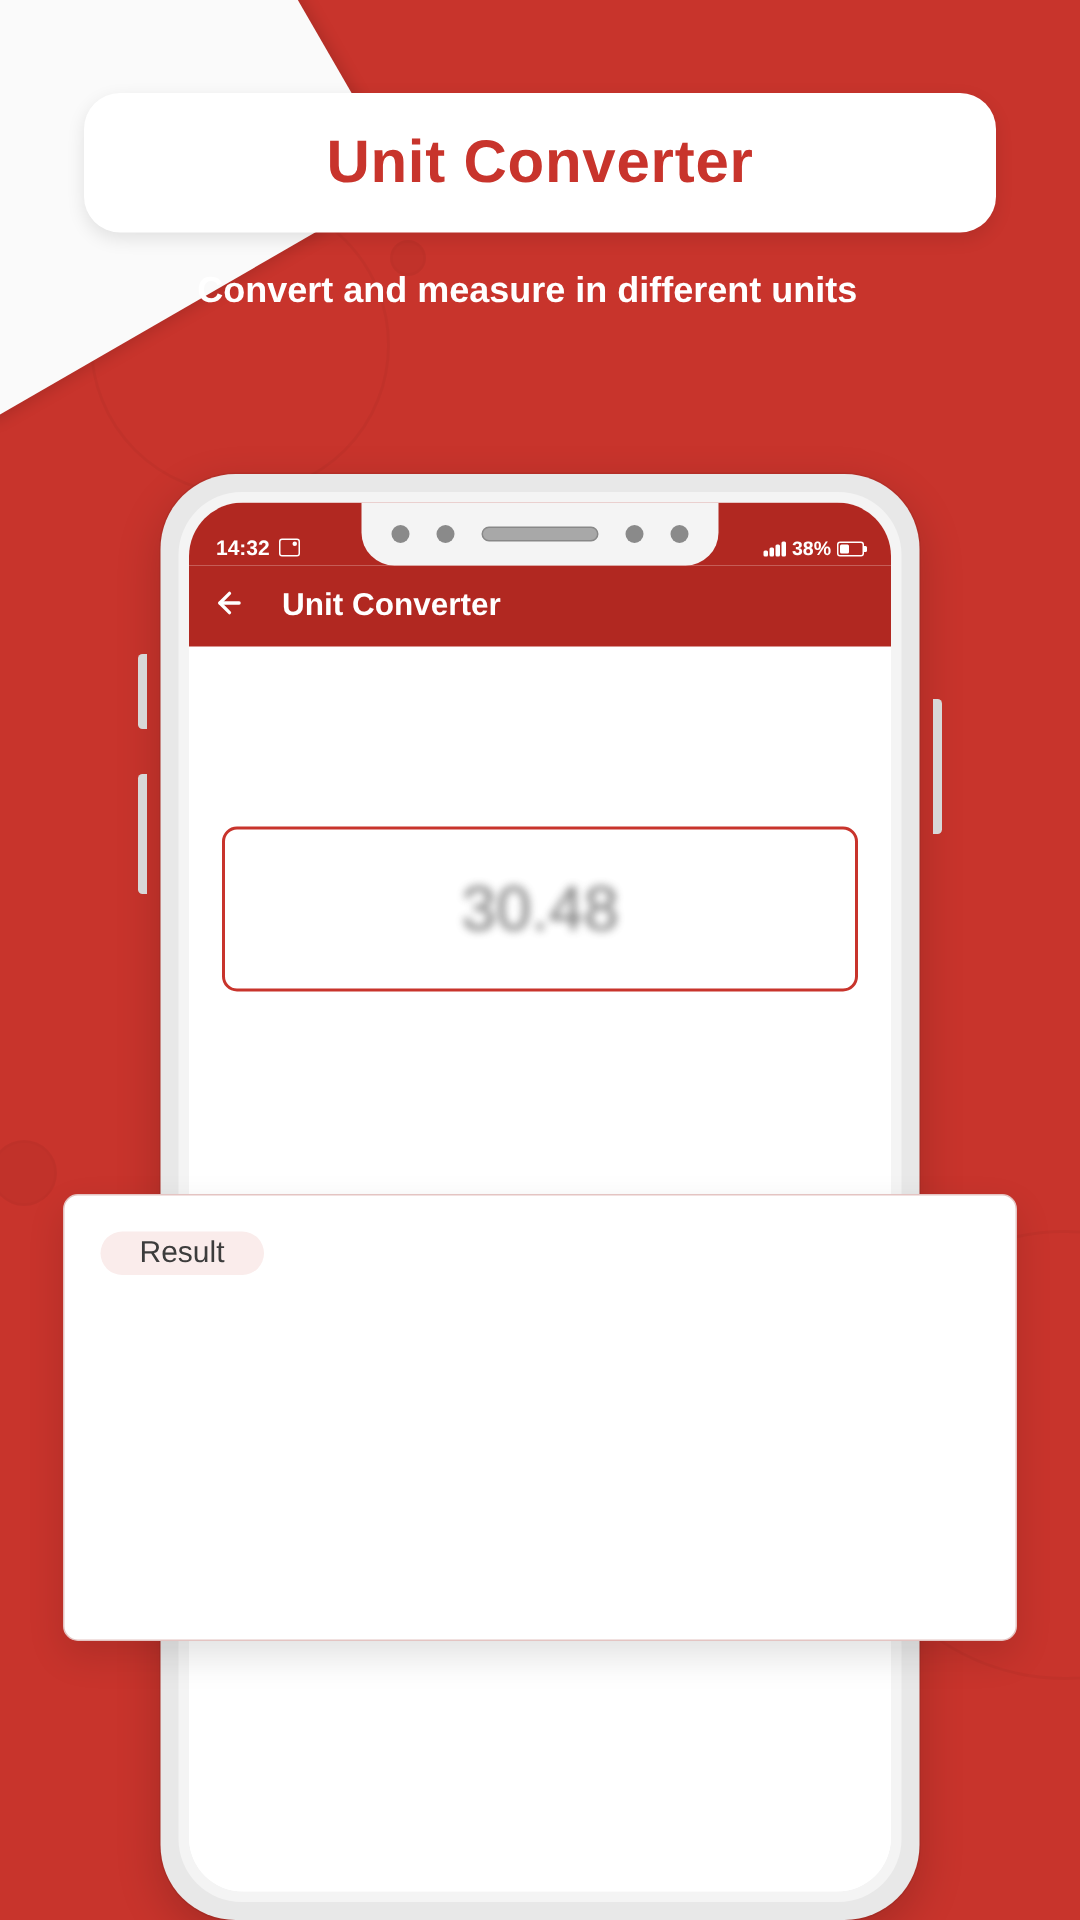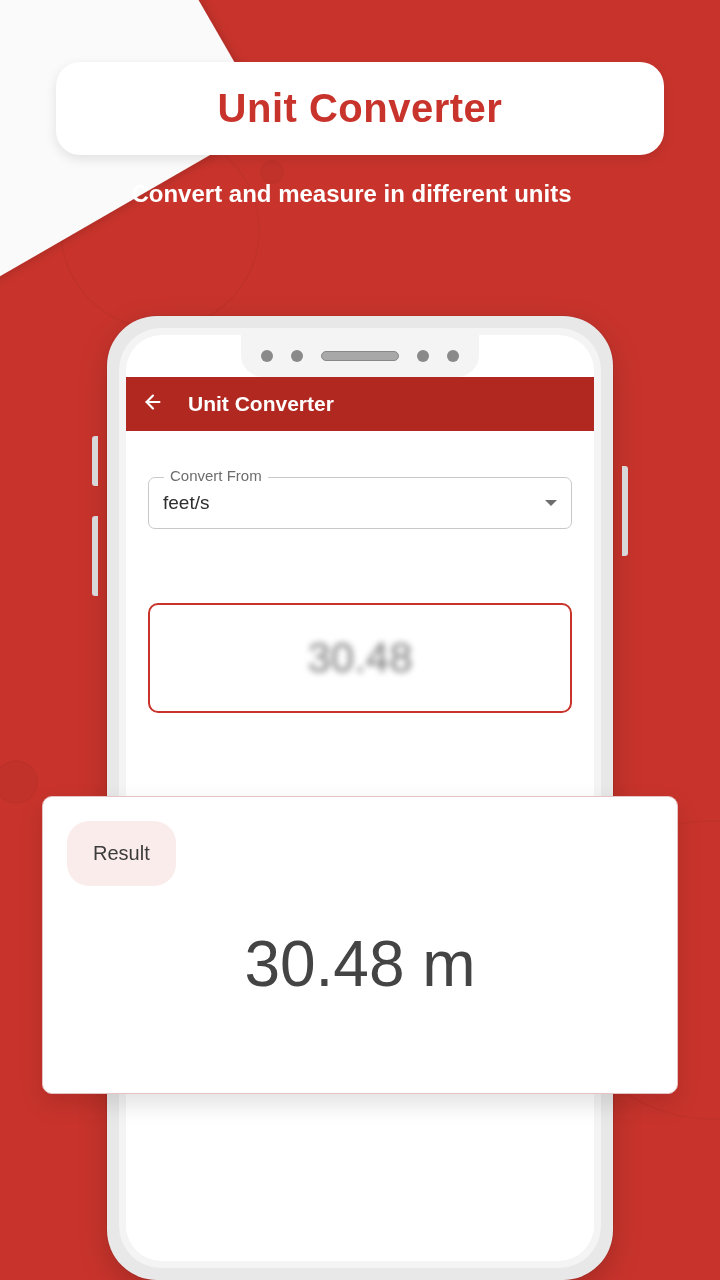--- a/index.html
+++ b/index.html
@@ -235,21 +235,21 @@
   box-shadow: 0 10px 25px rgba(0,0,0,0.12);
   z-index: 50;
 }
 
 .result-pill {
   position: absolute;
   top: 24px;
   left: 24px;
   background: #faeceb;
   border-radius: 22px;
-  padding: 21px 26px;
+  padding: 3px 26px;
 }
 .result-label { color:#3c3c3c; font-size:20px; font-weight:500; }
 
 .result-value {
   position:absolute;
   top:130px;
   left:0; right:0;
   text-align:center;
   color:#444;
   font-size:64px;
@@ -282,51 +282,61 @@
     <div class="screen">
 
       <div class="notch-slab">
         <div class="notch-dot"></div>
         <div class="notch-dot"></div>
         <div class="notch-speaker"></div>
         <div class="notch-dot"></div>
         <div class="notch-dot"></div>
       </div>
 
+      <div class="status-bar">
+        <div class="status-left">
+          <span>14:32</span>
+          <span class="img-icon"></span>
+        </div>
+        <div class="status-right">
+          <span class="signal-icon">
+            <span class="signal-bar" style="height:4px;"></span>
+            <span class="signal-bar" style="height:6px;"></span>
+            <span class="signal-bar" style="height:8px;"></span>
+            <span class="signal-bar" style="height:10px;"></span>
+          </span>
+          <span>38%</span>
+          <span class="battery-icon">
+              <span class="battery-fill"></span>
+            </span>
+        </div>
+      </div>
 
       <div class="app-header">
         <span class="back-arrow">
           <svg width="22" height="22" viewBox="0 0 24 24" fill="none" stroke="white" stroke-width="2.4" stroke-linecap="round" stroke-linejoin="round">
               <line x1="19" y1="12" x2="5" y2="12"></line>
               <polyline points="12 19 5 12 12 5"></polyline>
             </svg>
         </span>
         <span class="app-title">Unit Converter</span>
       </div>
 
       <div class="content-area">
 
-        <div class="field-wrap">
-          <span class="field-label">Convert From</span>
-          <div class="field-box">
-            <span class="field-value">feet/s</span>
-            <span class="chevron-down"></span>
-          </div>
-        </div>
 
 
 
         <div class="preview-row">
           <span class="preview-blur">30.48</span>
         </div>
 
       </div>
 
     </div>
   </div>
 </div>
 
 <div class="result-card">
   <div class="result-pill">
     <span class="result-label">Result</span>
   </div>
-  <div class="result-value">30.48 m</div>
 </div>
 
 </body></html>

